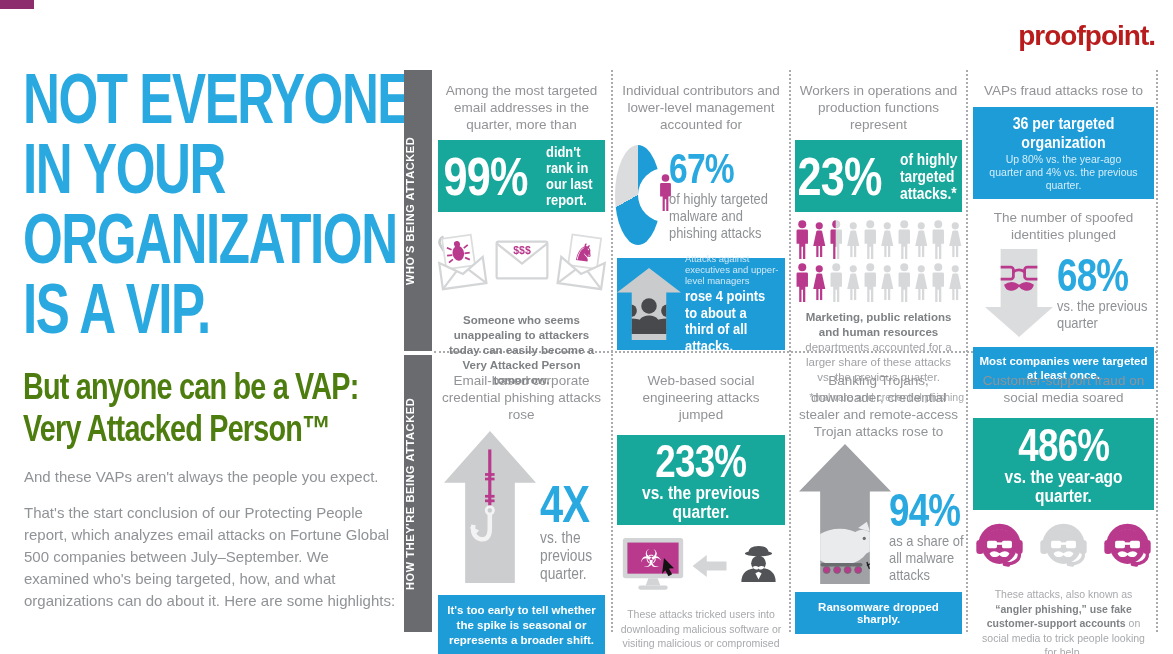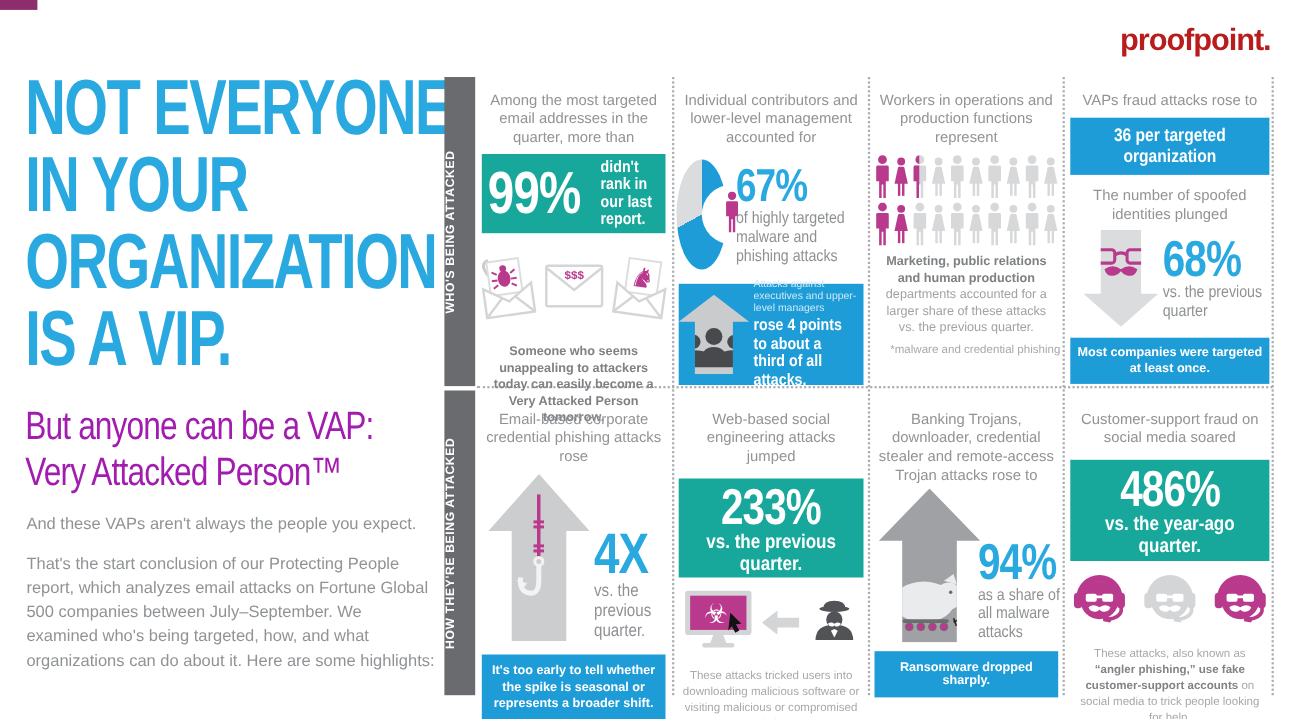--- a/index.html
+++ b/index.html
@@ -4,21 +4,21 @@
 <style>
   html,body{margin:0;padding:0;background:#fff;}
   .canvas{position:relative;width:1173px;height:654px;background:#fff;overflow:hidden;
           font-family:"Liberation Sans",sans-serif;color:#909396;}
   
   .corner-mark{position:absolute;left:0;top:0;width:34px;height:9px;background:#8D2D6E;}
   .logo{position:absolute;top:20px;right:18px;font-size:28px;font-weight:800;color:#b91c1c;letter-spacing:-1px;}
   .headline{position:absolute;left:23px;top:64px;color:#29A9E0;font-weight:bold;}
   .headline .hl{display:block;font-size:71px;line-height:70px;letter-spacing:-2px;white-space:nowrap;
                 transform:scaleX(.72);transform-origin:left;}
-  .subhead{position:absolute;left:23px;top:366px;color:#a21caf;font-weight:normal;}
+  .subhead{position:absolute;left:23px;top:366px;color:#4d7c0f;font-weight:bold;}
   .subhead .sl{display:block;font-size:36px;line-height:42px;letter-spacing:-1px;white-space:nowrap;
                transform:scaleX(.8);transform-origin:left;}
   .para{position:absolute;left:24px;width:374px;font-size:15px;line-height:22px;color:#909396;margin:0;}
   .para1{top:466px;}
   .para2{top:502px;}
   
   .side-label{position:absolute;left:404px;width:28px;background:#6A6B6E;color:#fff;
               writing-mode:vertical-rl;transform:rotate(180deg);text-align:center;
               font-weight:bold;font-size:11px;letter-spacing:.6px;}
   .side-row1{top:70px;height:281px;}
@@ -225,20 +225,26 @@
       </div>
       <div class="p2-texts">
         <div class="p2-small">Attacks against executives and upper-level managers</div>
         <div class="cond"><span class="p2-big" style="display:block;width:108px">rose 4 points to about a third of all attacks.</span></div>
       </div>
     </div>
   </div>
 
   <div class="panel r1 c3">
     <div class="intro">Workers in operations and production functions represent</div>
+    <div class="tealbox p3-box">
+      <span class="stat-big">23%</span>
+      <span class="cond">
+          <span class="p3-cap" style="display:block">of highly targeted attacks.*</span>
+        </span>
+    </div>
     <div class="pictogram">
         <div class="pic-row">
           <span class="fig mag">
             <svg viewBox="0 0 14 42">
               <circle cx="7" cy="4.4" r="4.2"></circle>
               <path d="M2.4 10h9.2q1.4 0 1.4 1.4V25H10.2V41H7.8V28H6.2v13H3.8V25H1V11.4Q1 10 2.4 10z"></path>
             </svg>
           </span>
           <span class="fig mag">
             <svg viewBox="0 0 17 42">
@@ -377,28 +383,29 @@
           <span class="fig">
             <svg viewBox="0 0 17 42">
               <circle cx="8.5" cy="4.4" r="4.2"></circle>
               <path d="M6.5 10h4q1.1 0 1.4 1.1L15.6 28H1.4L5.1 11.1Q5.4 10 6.5 10z"></path>
               <rect x="5" y="27" width="2.6" height="14"></rect>
               <rect x="9.4" y="27" width="2.6" height="14"></rect>
             </svg>
           </span>
         </div>
       </div>
-    <div class="note-b" style="margin-top:7px"><span>Marketing, public relations and human production</span><span style="font-weight:normal;color:#A0A2A5"> departments accounted for a larger share of these attacks vs. the previous quarter.</span></div>
+    <div class="note-b" style="margin-top:7px"><span>Marketing, public relations and human resources</span><span style="font-weight:normal;color:#A0A2A5"> departments accounted for a larger share of these attacks vs. the previous quarter.</span></div>
     <div class="asterisk">*malware and credential phishing</div>
   </div>
 
   <div class="panel r1 c4">
     <div class="intro">VAPs fraud attacks rose to</div>
     <div class="bluebox p4-box1">
       <span class="cond-c"><span class="p4-box1-title">36 per targeted organization</span></span>
+      <div class="p4-box1-sub">Up 80% vs. the year-ago quarter and 4% vs. the previous quarter.</div>
     </div>
     <div class="p4-mid">The number of spoofed identities plunged</div>
     <div class="p4-zone">
       <div class="p4-arrow arrow-dn">
         <svg viewBox="0 0 60 36" width="56" height="34">
           <g fill="none" stroke="#B93A8D" stroke-width="3">
             <rect x="7" y="2" width="17" height="13" rx="3"></rect>
               <rect x="36" y="2" width="17" height="13" rx="3"></rect>
             <path d="M24 7q6-4 12 0M7 6H1M53 6h6"></path>
           </g>

